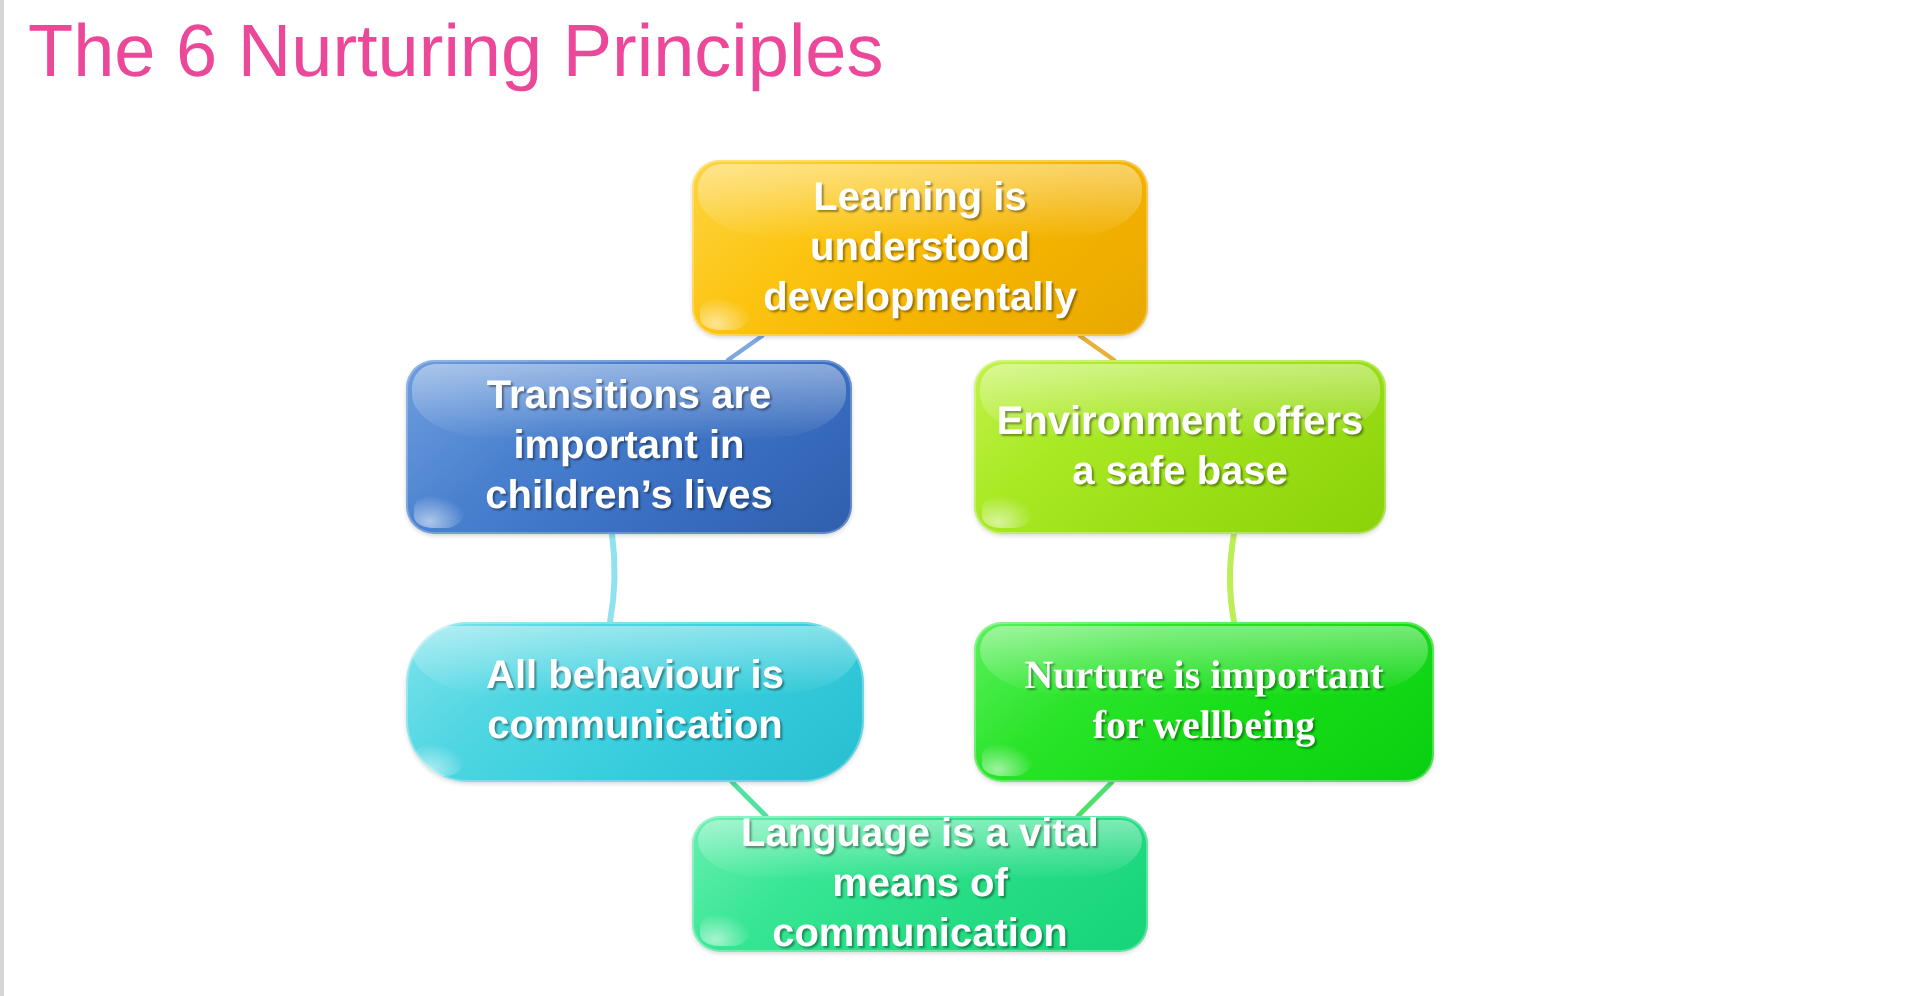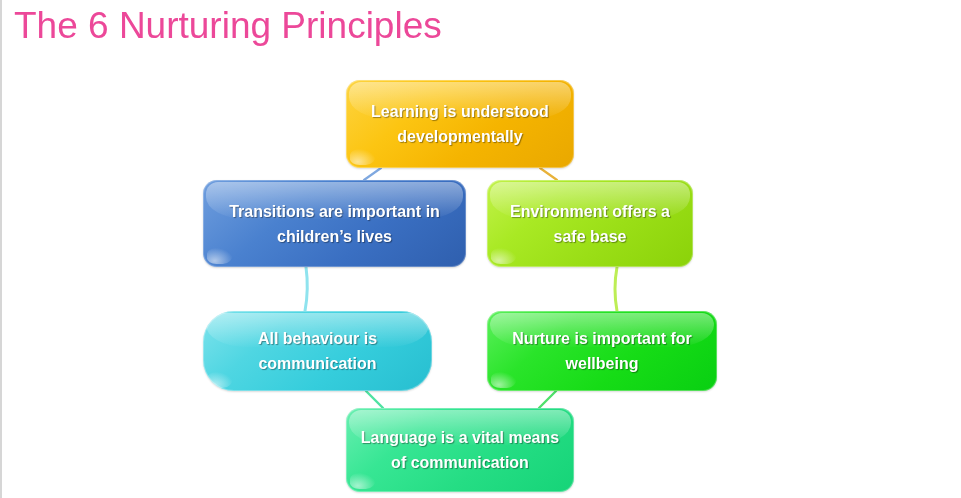--- a/index.html
+++ b/index.html
@@ -55,21 +55,21 @@
     position: absolute;
     border-radius: 14px;
     box-sizing: border-box;
     display: flex;
     align-items: center;
     justify-content: center;
     text-align: center;
     color: #ffffff;
     font-weight: bold;
     font-family: "Liberation Sans", sans-serif;
-    font-size: 16px;
+    font-size: 20px;
     line-height: 25px;
     padding: 8px 10px;
     text-shadow: 1px 1px 1px rgba(0,0,0,0.38);
     overflow: hidden;
   }
   
   .node::before {
     content: "";
     position: absolute;
     left: 3px;
@@ -97,21 +97,21 @@
     z-index: 2;
   }
 
   
   .node-learning {
     left: 346px; top: 80px; width: 228px; height: 88px;
     background: linear-gradient(140deg, #fdd441 0%, #fcc512 32%, #f5b400 62%, #e9a800 100%);
     box-shadow: inset 0 0 0 1px rgba(255,255,255,0.30), 0 1px 2px rgba(0,0,0,0.14);
   }
   .node-transitions {
-    left: 203px; top: 180px; width: 263px; height: 87px;
+    left: 203px; top: 180px; width: 223px; height: 87px;
     background: linear-gradient(140deg, #6f9ede 0%, #4a81cf 34%, #3a6fc2 64%, #2f5fae 100%);
     box-shadow: inset 0 0 0 1px rgba(255,255,255,0.25), 0 1px 2px rgba(0,0,0,0.16);
     justify-content: center;
   }
   .node-environment {
     left: 487px; top: 180px; width: 206px; height: 87px;
     background: linear-gradient(140deg, #c2f24a 0%, #a9e924 30%, #9ade16 62%, #8bd209 100%);
     box-shadow: inset 0 0 0 1px rgba(255,255,255,0.30), 0 1px 2px rgba(0,0,0,0.14);
     font-family: "Liberation Sans Narrow", "Liberation Sans", sans-serif;
     font-stretch: condensed;
@@ -119,23 +119,24 @@
   .node-behaviour {
     left: 203px; top: 311px; width: 229px; height: 80px;
     background: linear-gradient(140deg, #7fe3ec 0%, #4fd6e2 30%, #35cddc 62%, #27bed0 100%);
     box-shadow: inset 0 0 0 1px rgba(255,255,255,0.30), 0 1px 2px rgba(0,0,0,0.14);
     border-radius: 31px;
   }
   .node-nurture {
     left: 487px; top: 311px; width: 230px; height: 80px;
     background: linear-gradient(140deg, #5cf05c 0%, #2ae42a 30%, #16dc16 62%, #09cf12 100%);
     box-shadow: inset 0 0 0 1px rgba(255,255,255,0.30), 0 1px 2px rgba(0,0,0,0.14);
+    font-family: Liberation Serif, serif;
   }
   .node-language {
-    left: 346px; top: 408px; width: 228px; height: 84px;
+    left: 346px; top: 408px; width: 228px; height: 68px;
     background: linear-gradient(140deg, #69efb1 0%, #37e694 30%, #25dd84 62%, #16d478 100%);
     box-shadow: inset 0 0 0 1px rgba(255,255,255,0.30), 0 1px 2px rgba(0,0,0,0.14);
   }
 </style>
 </head>
 <body>
 
 <div class="slide">
 
   <div class="slide-edge"></div>

